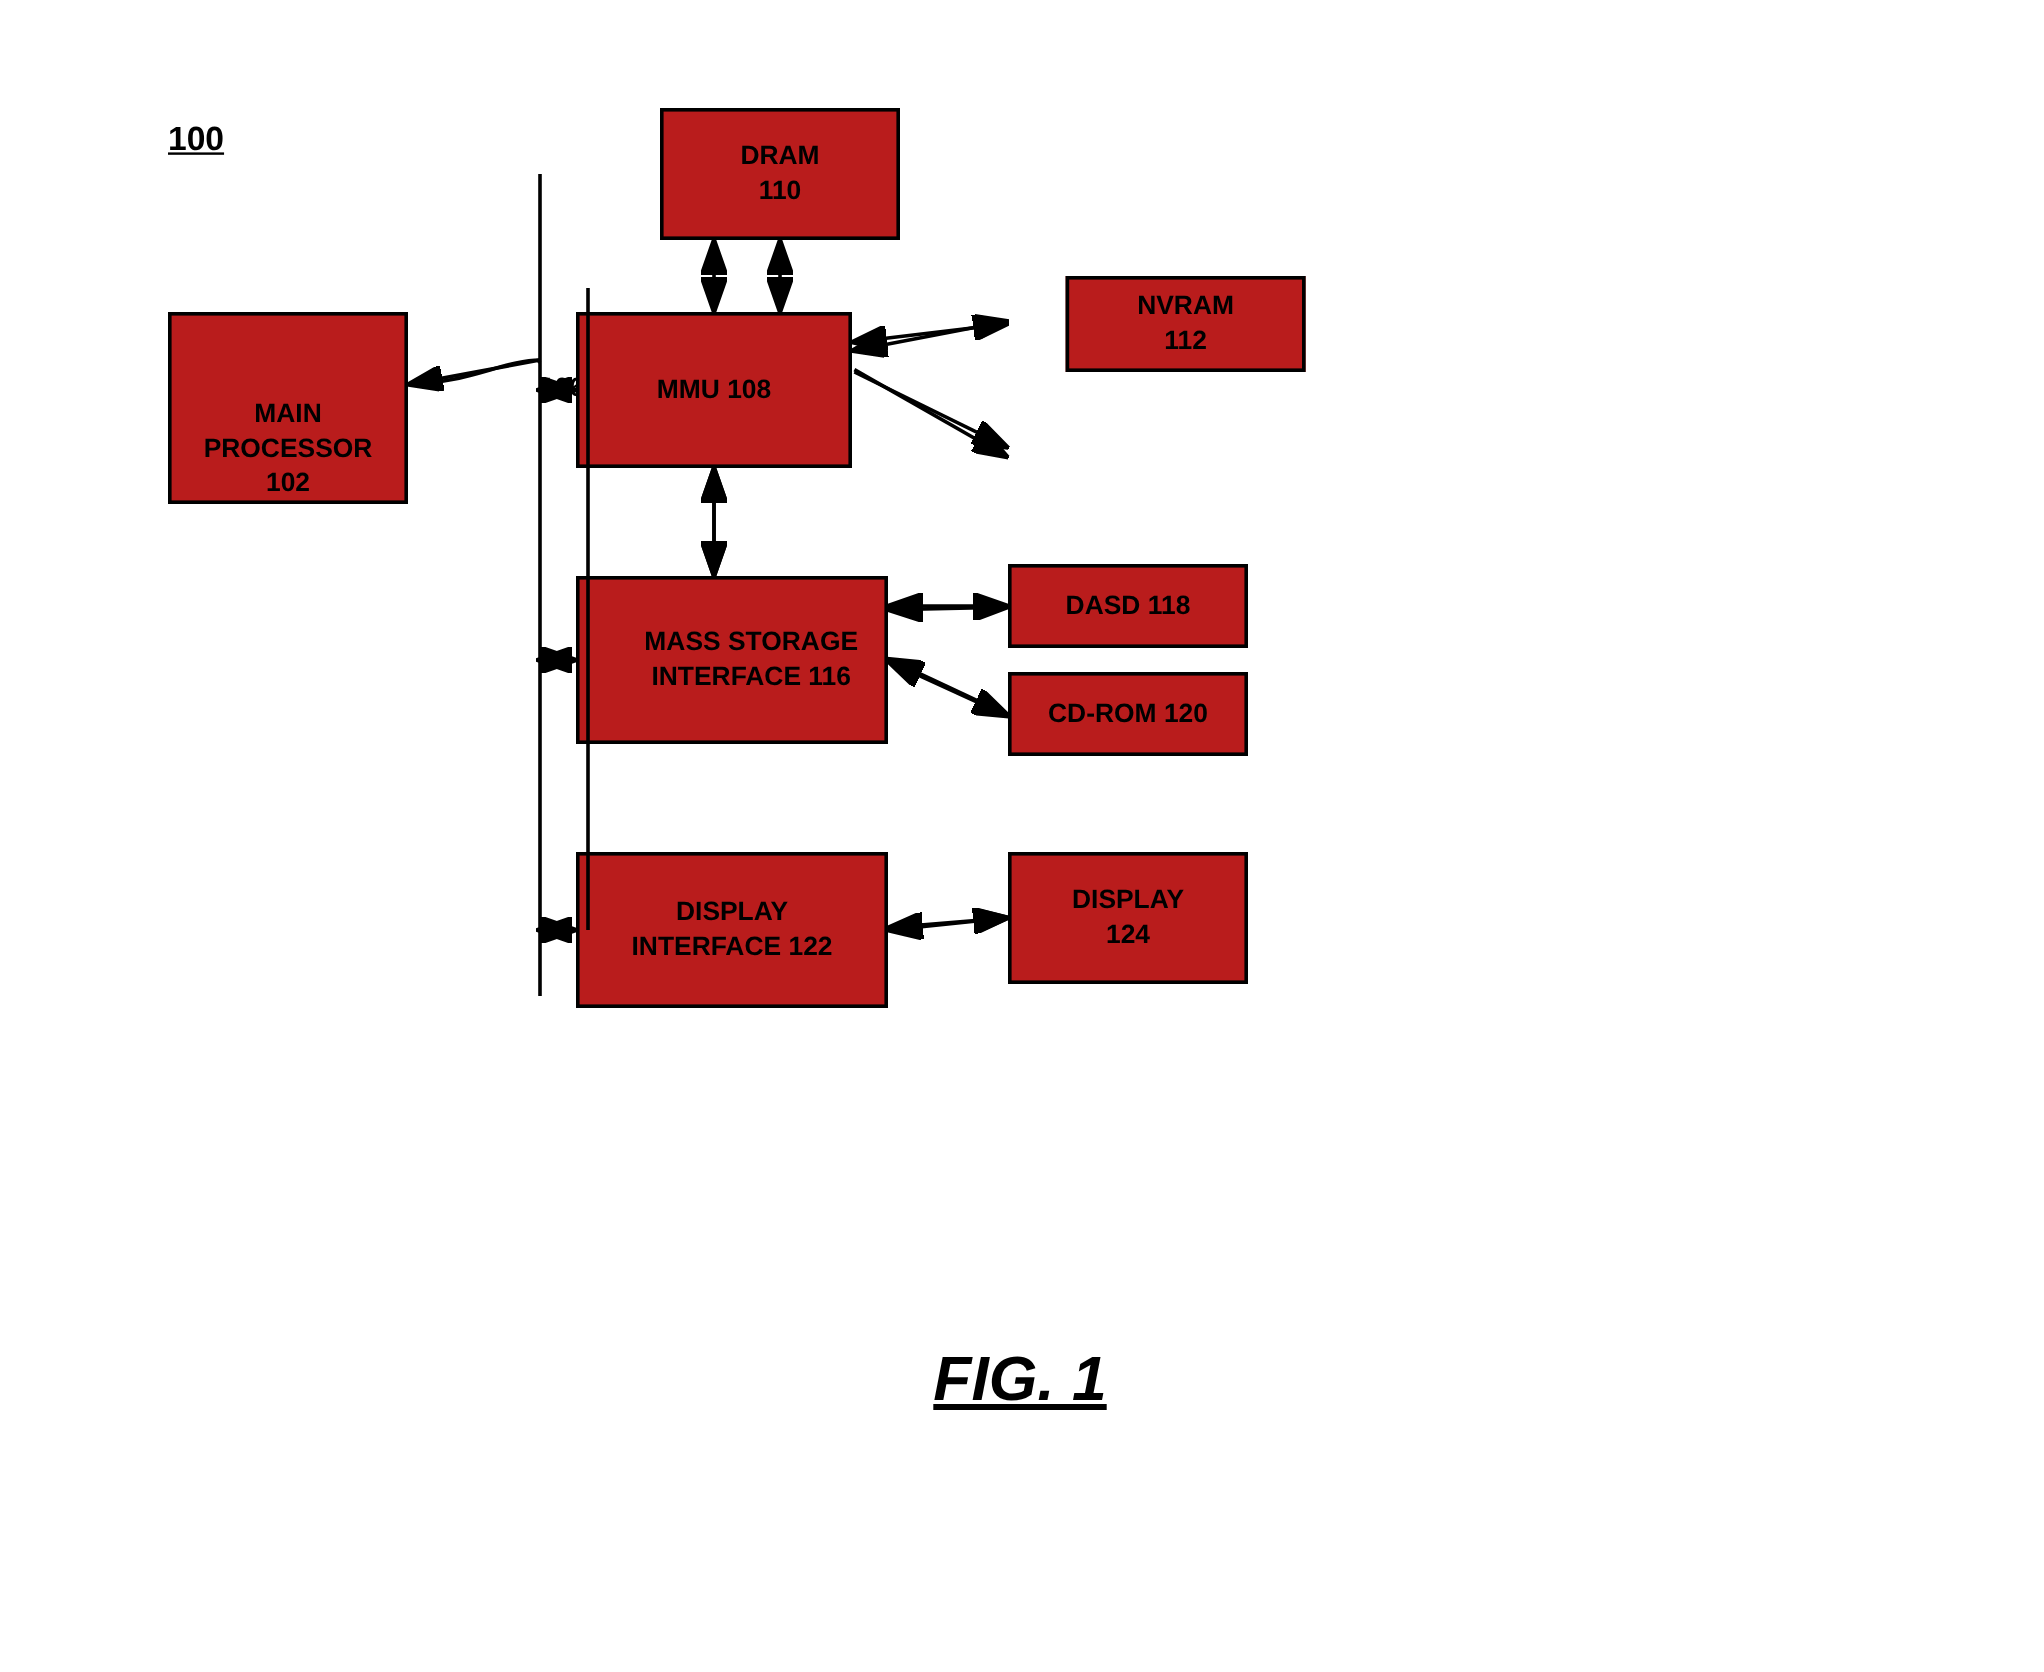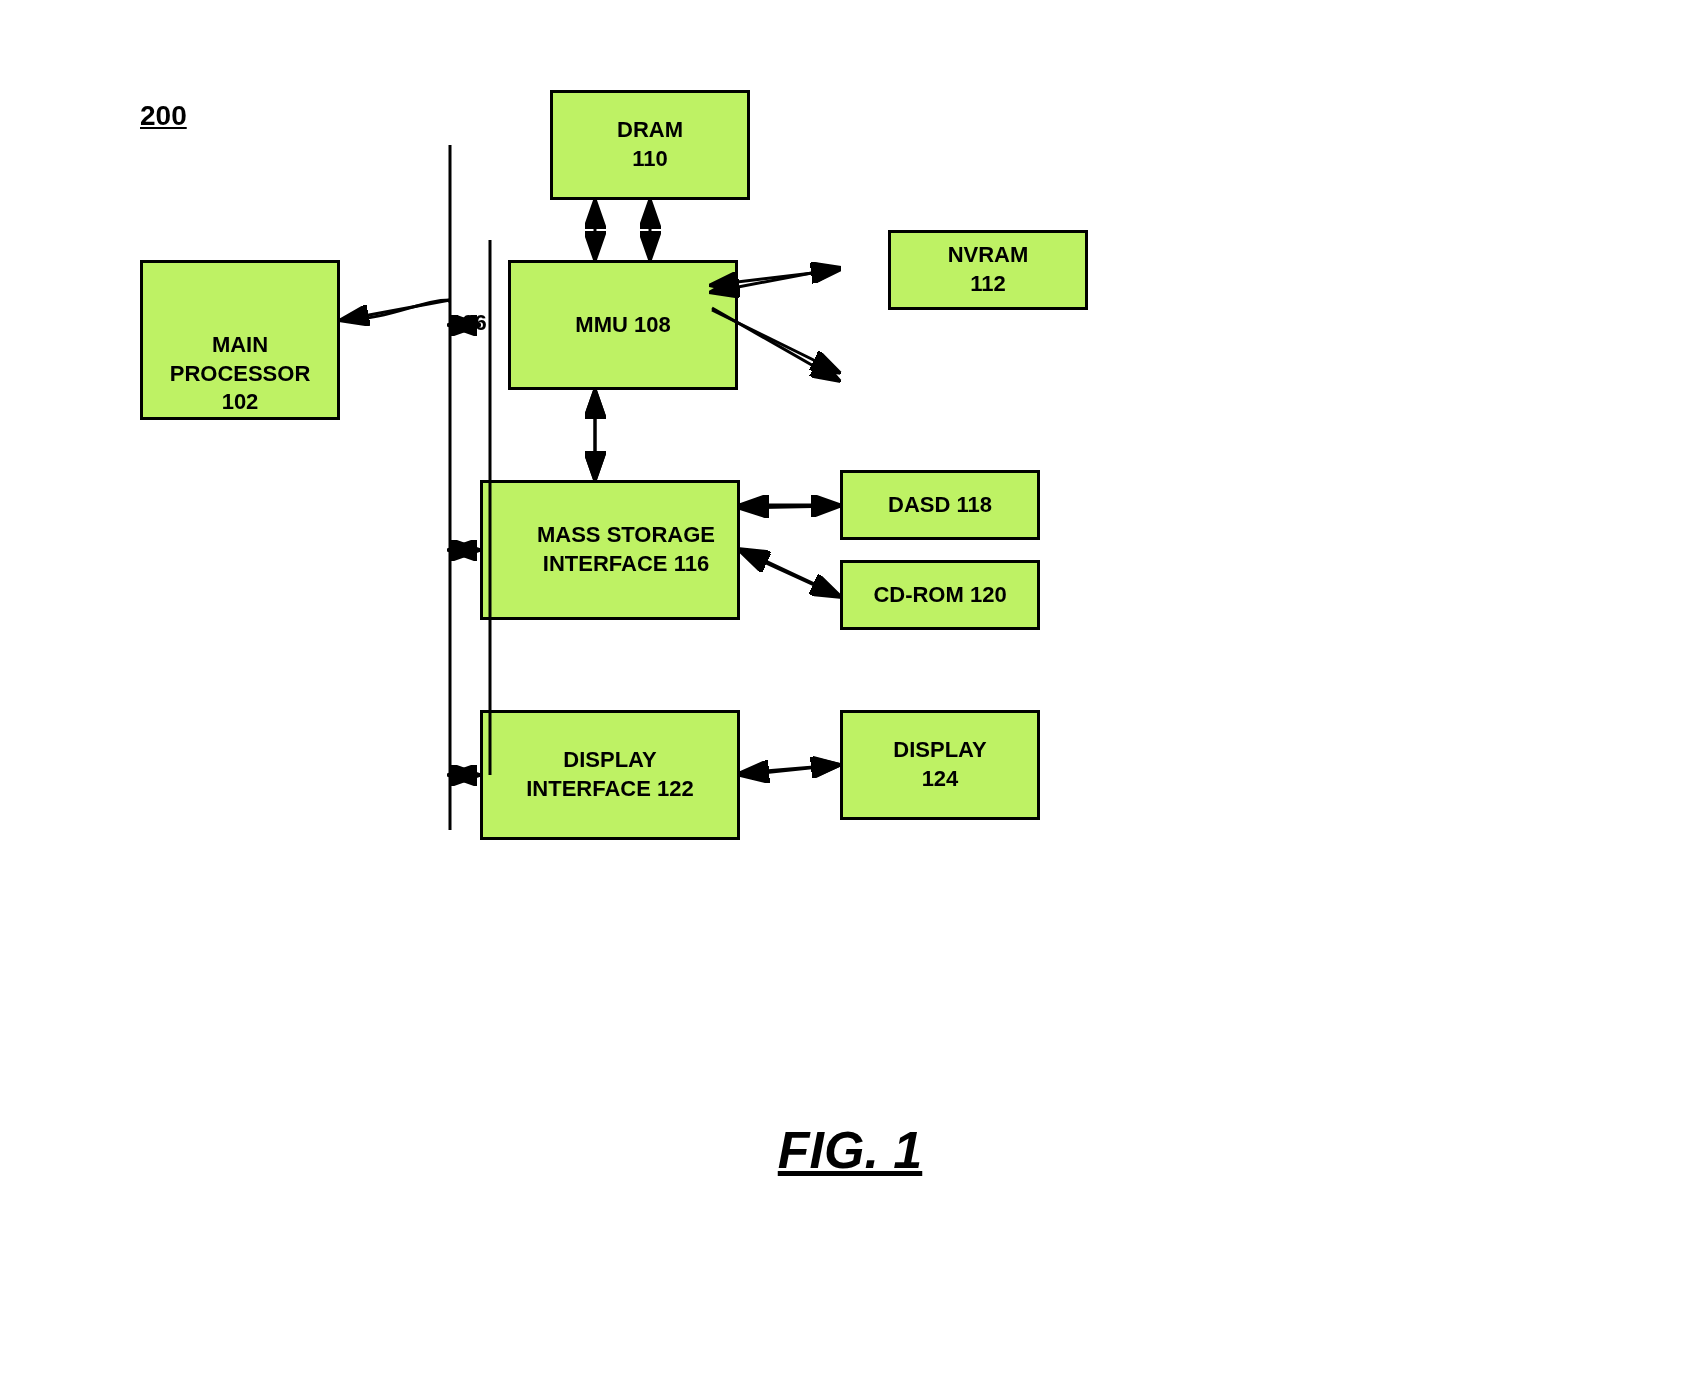--- a/index.html
+++ b/index.html
@@ -16,21 +16,21 @@
       position: absolute;
       top: 40px;
       left: 60px;
       width: 1580px;
       height: 1200px;
     }
 
     .box {
       position: absolute;
       border: 3px solid #000;
-      background: #bef264;
+      background: #b91c1c;
       display: flex;
       align-items: center;
       justify-content: center;
       text-align: center;
       font-size: 22px;
       font-weight: bold;
       line-height: 1.3;
     }
 
     
@@ -86,34 +86,34 @@
       fill: #000;
       stroke: #000;
     }
   </style>
 </head>
 <body>
 
 <div class="diagram-container">
 
   <div class="label-100">
-    <span class="underline">200</span>
+    <span class="underline">100</span>
   </div>
 
   <div class="label-106">106</div>
 
   <div class="box" style="left:80px; top:220px; width:200px; height:160px;align-items:flex-end;">
     <span>MAIN<br>PROCESSOR<br>102</span>
   </div>
 
   <div class="box" style="left:490px; top:50px; width:200px; height:110px;">
     <span>DRAM<br>110</span>
   </div>
 
-  <div class="box" style="left:420px; top:220px; width:230px; height:130px;margin-left:28px;">
+  <div class="box" style="left:420px; top:220px; width:230px; height:130px;">
     <span>MMU 108</span>
   </div>
 
   <div class="box" style="left:780px; top:190px; width:200px; height:80px;margin-left:48px;">
     <span>NVRAM<br>112</span>
   </div>
 
 
   <div class="box" style="left:420px; top:440px; width:260px; height:140px;padding-left:32px;">
     <span>MASS STORAGE<br>INTERFACE 116</span>

